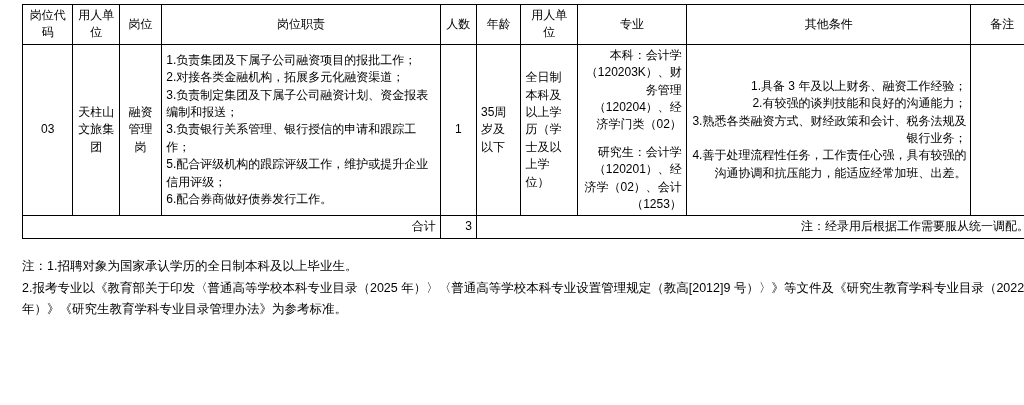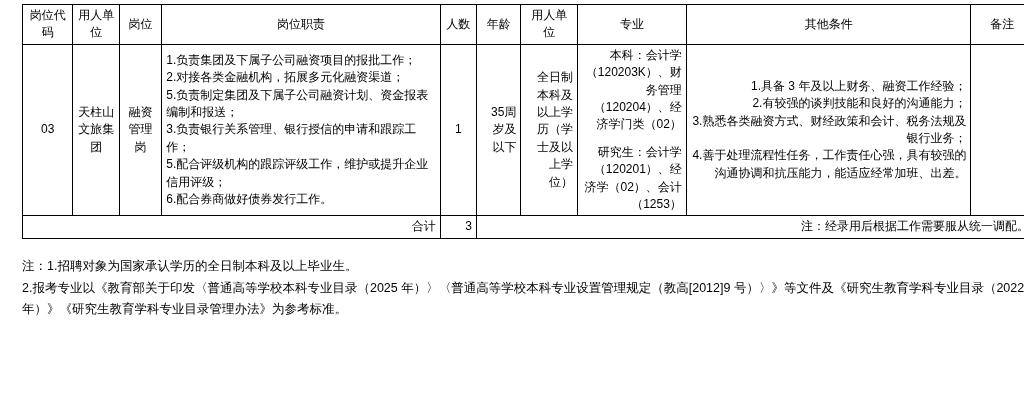--- a/index.html
+++ b/index.html
@@ -50,21 +50,21 @@
   .center {
     text-align: center;
   }
   .body-cell {
     text-align: right;
     vertical-align: middle;
     font-size: 12px;
     line-height: 1.62;
   }
   .narrowtext {
-    text-align: right;
+    text-align: left;
     line-height: 1.55;
     font-size: 12px;
     margin-top: 44px;
   }
   .dutycell {
     line-height: 1.62;
     font-size: 12px;
     padding: 6px 6px;
   }
   .dutycell div, .bodylines div {
@@ -125,21 +125,21 @@
       </tr>
     </thead>
     <tbody>
       <tr>
         <td class="center">03</td>
         <td class="vtext nowrap-col">天柱山文旅集团</td>
         <td class="vtext nowrap-col">融资管理岗</td>
         <td class="dutycell">
           <div>1.负责集团及下属子公司融资项目的报批工作；</div>
           <div>2.对接各类金融机构，拓展多元化融资渠道；</div>
-          <div>5.负责制定集团及下属子公司融资计划、资金报表编制和报送；</div>
+          <div>3.负责制定集团及下属子公司融资计划、资金报表编制和报送；</div>
           <div>3.负责银行关系管理、银行授信的申请和跟踪工作；</div>
           <div>5.配合评级机构的跟踪评级工作，维护或提升企业信用评级；</div>
           <div>6.配合券商做好债券发行工作。</div>
         </td>
         <td class="center">1</td>
         <td class="narrowtext nowrap-col">35周岁及以下</td>
         <td class="narrowtext nowrap-col">全日制本科及以上学历（学士及以上学位）</td>
         <td class="body-cell">
           <div>本科：会计学（120203K）、财务管理（120204）、经济学门类（02）</div>
           <div style="height:10px"></div>

